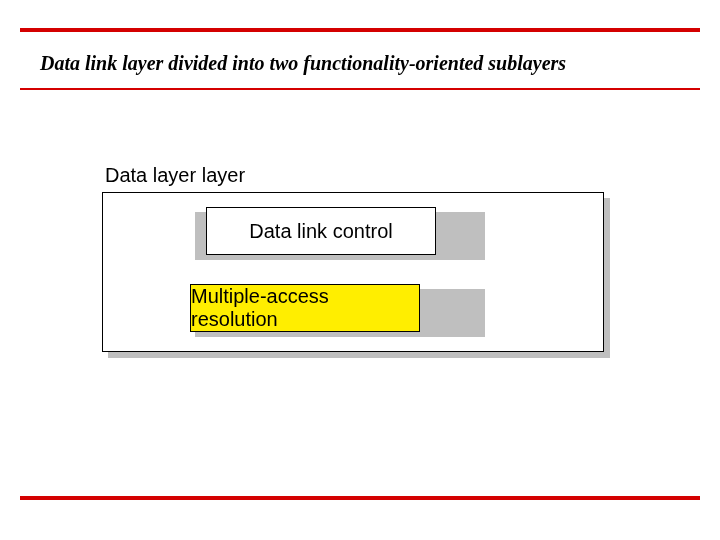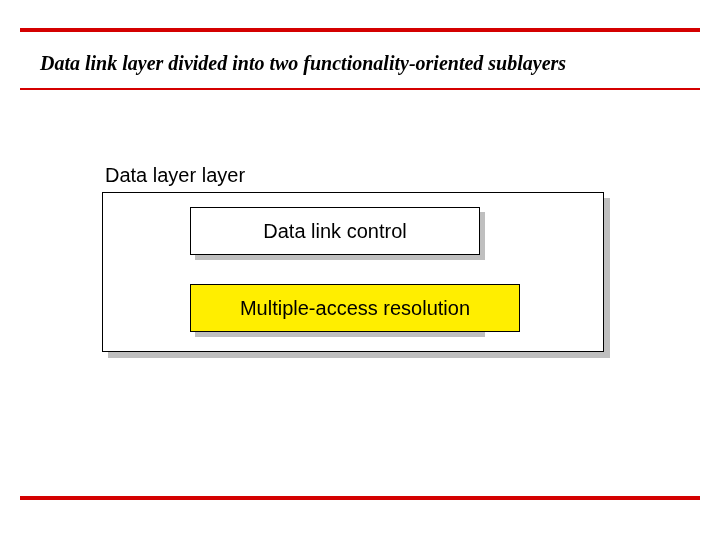--- a/index.html
+++ b/index.html
@@ -87,24 +87,24 @@
   <div class="title">Data link layer divided into two functionality-oriented sublayers</div>
 
   <div class="rule rule-thin" style="top:88px"></div>
 
   <div class="diagram-label">Data layer layer</div>
 
   <div class="frame-shadow"></div>
   <div class="frame"></div>
 
   <div class="box-shadow" style="left:195px; top:212px; width:290px; height:48px"></div>
-  <div class="box" style="left:190px; top:207px; width:290px; height:48px">
+  <div class="box" style="left:206px; top:207px; width:230px; height:48px">
     <span>Data link control</span>
   </div>
 
   <div class="box-shadow" style="left:195px; top:289px; width:290px; height:48px"></div>
-  <div class="box yellow" style="left:190px; top:284px; width:330px; height:48px">
+  <div class="box yellow" style="left:190px; top:284px; width:230px; height:48px">
     <span>Multiple-access resolution</span>
   </div>
 
   <div class="rule rule-thick" style="top:496px"></div>
 
 </div>
 
 </body></html>

